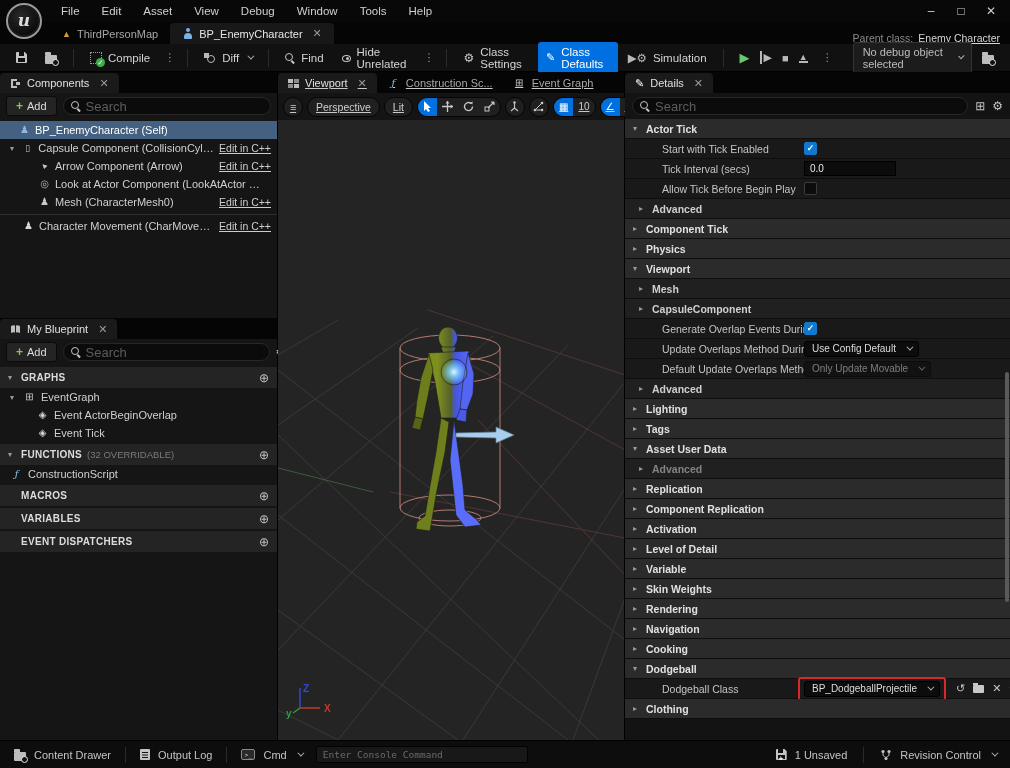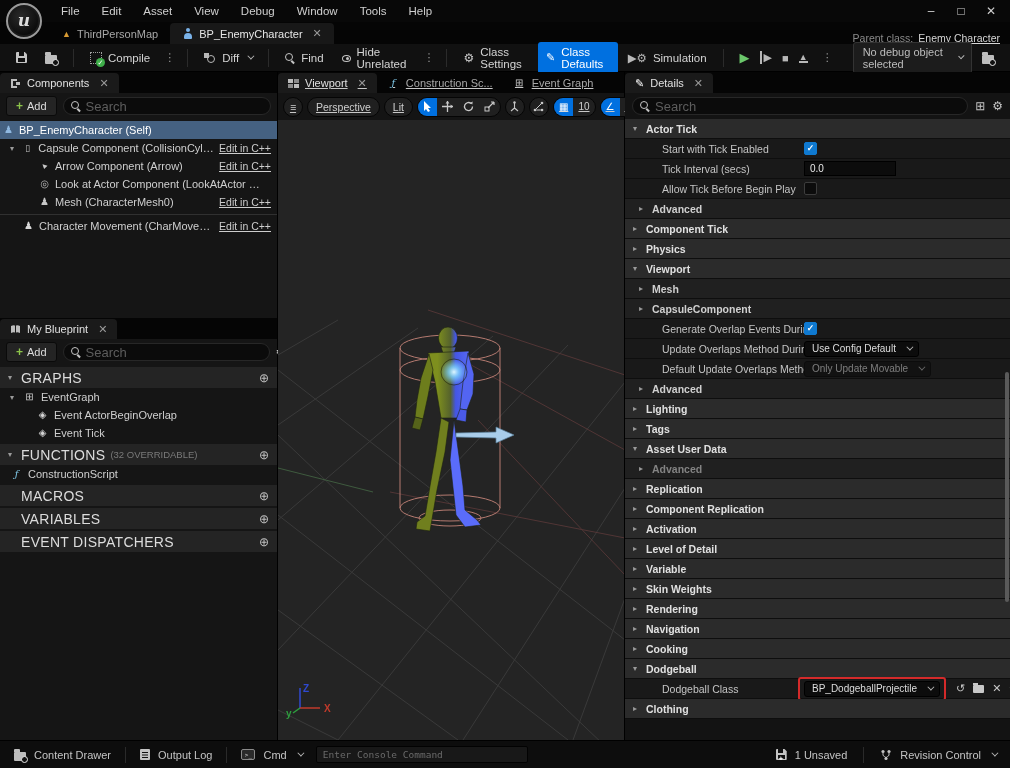--- a/index.html
+++ b/index.html
@@ -78,21 +78,21 @@
 
   .panel-toolbar { height:26px; display:flex; align-items:center; gap:6px; padding:0 6px; background:#151515; flex:none; }
   .add-btn { display:flex; align-items:center; gap:4px; background:#242424; border:1px solid #0a0a0a; border-radius:3px; padding:2px 9px; color:#dcdcdc; }
   .add-btn .plus { color:#8bc34a; font-weight:bold; font-size:12px; }
   .searchbox { flex:1; display:flex; align-items:center; gap:5px; background:#0b0b0b; border:1px solid #272727; border-radius:9px; height:18px; padding:0 7px; }
   .searchbox input { flex:1; background:transparent; border:none; outline:none; color:#bdbdbd; font-size:13px; font-family:"Liberation Sans",sans-serif; }
   .searchbox input::placeholder { color:#5d5d5d; }
 
   .components-body { height:199px; background:#151515; overflow:hidden; flex:none; padding-top:2px; }
   .comp-row { height:18px; display:flex; align-items:center; gap:4px; color:#cfcfcf; white-space:nowrap; overflow:hidden; padding-right:4px; }
-  .comp-row.d0 { padding-left:2px; } .comp-row.d1 { padding-left:22px; } .comp-row.d2 { padding-left:38px; }
+  .comp-row.d0 { padding-left:18px; } .comp-row.d1 { padding-left:22px; } .comp-row.d2 { padding-left:38px; }
   .comp-row.selected { background:#456181; color:#fff; }
   .comp-row.divided { border-top:1px solid #303030; margin-top:3px; padding-top:2px; height:21px; }
   .comp-row .lbl { overflow:hidden; text-overflow:ellipsis; }
   .edit-link { margin-left:auto; color:#cdcdcd; text-decoration:underline; font-size:10.5px; padding-right:2px; flex:none; }
   .expander { display:none; color:#9a9a9a; font-size:8px; width:8px; margin-left:-12px; }
   .expand .expander { display:inline-block; }
 
   .ic { width:13px; flex:none; display:inline-flex; justify-content:center; font-size:10px; line-height:1; }
   .ic-person::before { content:"♟"; color:#8fb8e0; }
   .ic-capsule::before { content:"▯"; color:#c0c0c0; font-size:9px; }
@@ -100,21 +100,21 @@
   .ic-lookat::before { content:"◎"; color:#b8b8b8; }
   .ic-mesh::before { content:"♟"; color:#c8c8c8; }
   .ic-movement::before { content:"♟"; color:#d8d8d8; }
   .ic-graph::before { content:"⊞"; color:#c8c8c8; }
   .ic-event::before { content:"◈"; color:#d4d4d4; }
   .ic-function::before { content:"ƒ"; color:#7fc8e8; font-family:"DejaVu Serif",serif; font-style:italic; }
 
   .mbp-body { flex:1; background:#151515; overflow:hidden; }
   .mbp-header { height:21px; margin-top:2px; background:#242424; display:flex; align-items:center; gap:5px; padding:0 8px; }
   .mbp-header .tri { color:#9a9a9a; font-size:8px; width:8px; }
-  .mbp-header .h-lbl { font-weight:normal; font-size:14px; letter-spacing:.3px; color:#dcdcdc;text-align:right; }
+  .mbp-header .h-lbl { font-weight:bold; font-size:10px; letter-spacing:.3px; color:#dcdcdc;text-align:right; }
   .mbp-header .h-suffix { color:#7a7a7a; font-size:9.5px; }
   .mbp-header .h-plus { margin-left:auto; color:#bdbdbd; font-size:12px; }
   .mbp-item { height:18px; display:flex; align-items:center; gap:5px; color:#cfcfcf; }
   .mbp-item.d0 { padding-left:10px; } .mbp-item.d1 { padding-left:36px; }
   .mbp-item .expander { margin-left:0; width:8px; }
 
   
   .vp-toolbar { height:27px; background:#141414; display:flex; align-items:center; gap:4px; padding:0 5px; flex:none; }
   .pill { display:flex; align-items:center; background:#202020; border:1px solid #050505; border-radius:10px; height:20px; padding:0 8px; color:#cfcfcf; gap:4px; font-size:10.5px; flex:none; }
   .pill.round { width:20px; padding:0; justify-content:center; border-radius:50%; }

